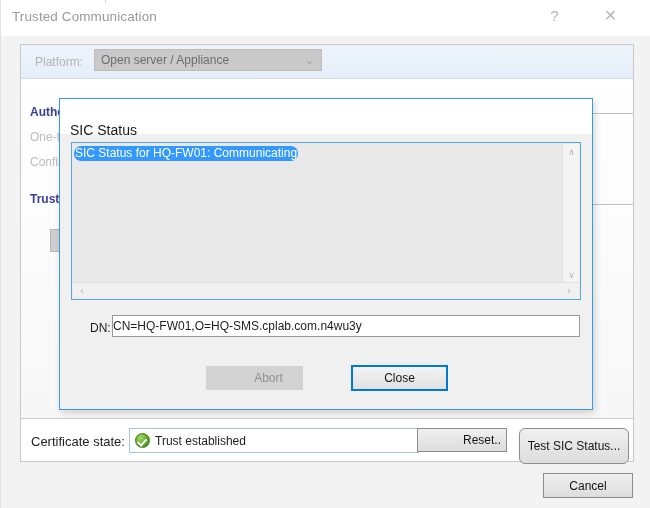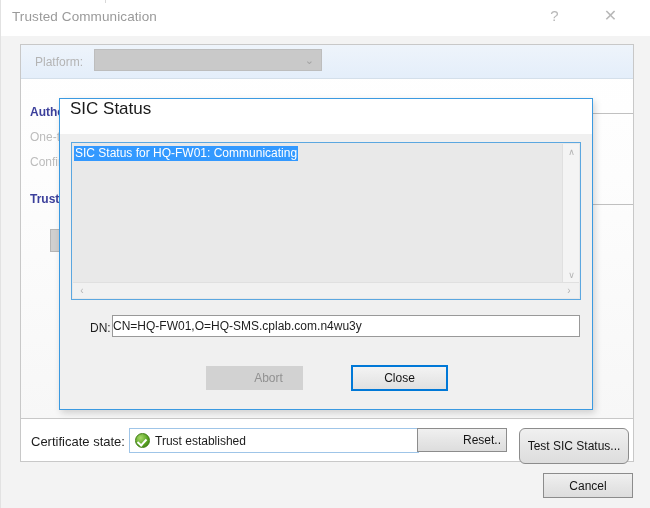--- a/index.html
+++ b/index.html
@@ -231,22 +231,22 @@
   }
   #modal-titlebar {
     position: absolute;
     left: 0; top: 0;
     width: 100%; height: 35px;
     background: #ffffff;
     box-sizing: border-box;
   }
   #modal-title {
     position: absolute;
-    left: 10px; top: 0;
-    font-size: 17px;
+    left: 10px; top: 23px;
+    font-size: 14px;
     color: #1a1a1a;
     white-space: nowrap;
   }
 
   #log-wrap {
     position: absolute;
     left: 11px; top: 43px;
     width: 510px; height: 158px;
     background: #e9e9e9;
     border: 1px solid #5ba7e0;
@@ -254,20 +254,21 @@
   }
   #log-text {
     position: absolute;
     left: 2px; top: 3px;
     font-size: 12px;
     color: #ffffff;
     background: #3399ff;
     padding: 0 1px 1px 1px;
     white-space: nowrap;
     line-height: 14px;
+    border-radius: 7px;
   }
   
   #vscroll {
     position: absolute;
     right: 1px; top: 1px;
     width: 17px; height: 140px;
     background: #f4f4f4;
     border-left: 1px solid #e0e0e0;
     box-sizing: border-box;
   }
@@ -340,20 +341,21 @@
     <div class="sysbtn close">✕</div>
   </div>
 
   <div id="bodyarea">
 
     <div id="mainpanel">
 
       <div id="platformstrip">
         <div id="platform-label">Platform:</div>
         <div id="platform-select">
+          <span class="pv">Open server / Appliance</span>
           <span class="chev">⌄</span>
         </div>
       </div>
 
       <div class="bg-label head" style="left:9px; top:60px;">Authe</div>
       <div class="bg-label dim" style="left:9px; top:85px;">One-t</div>
       <div class="bg-label dim" style="left:9px; top:110px;">Confir</div>
       <div class="bg-label head" style="left:9px; top:147px;">Truste</div>
 
       <div id="bg-button"></div>

